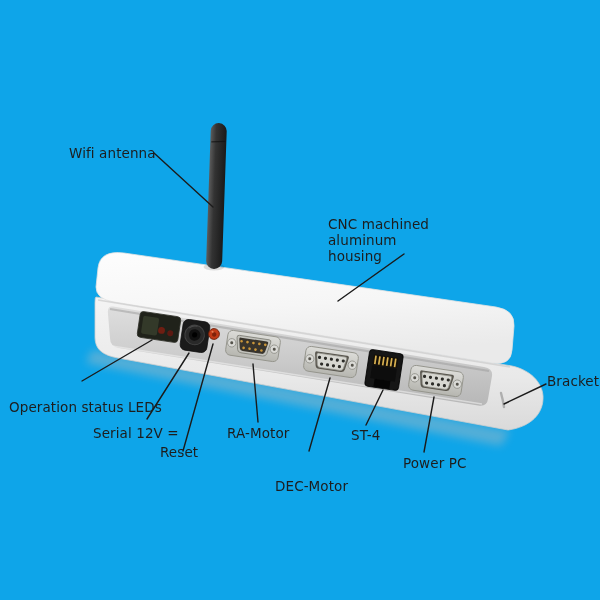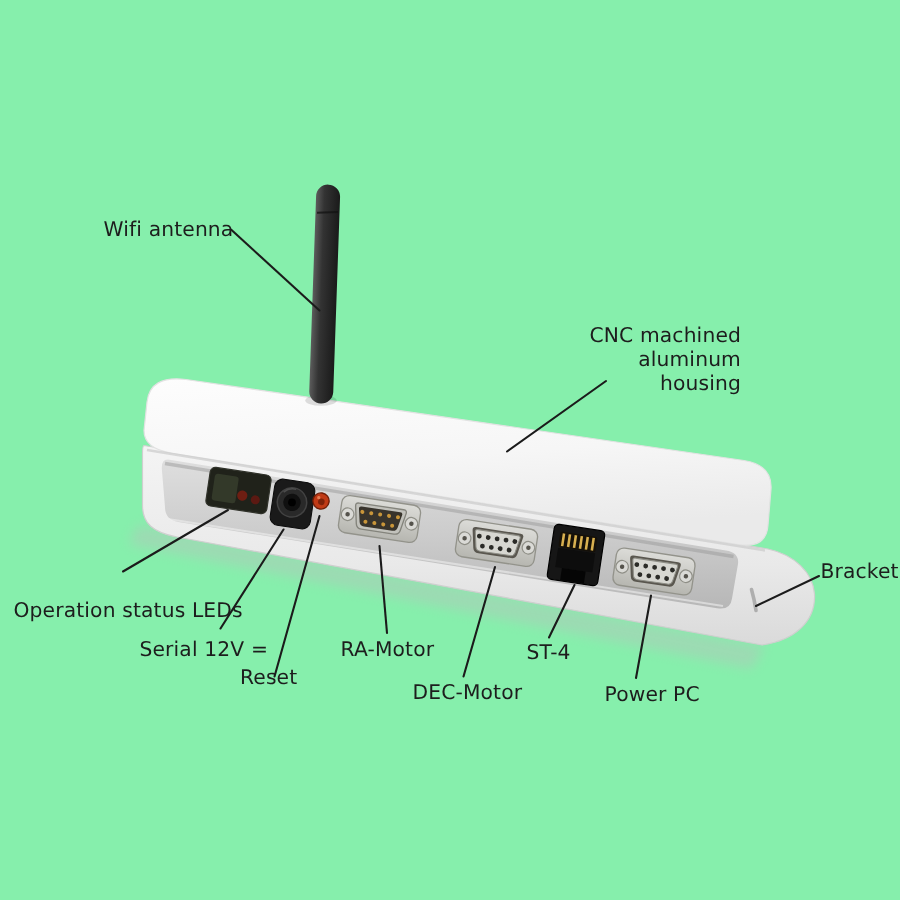--- a/index.html
+++ b/index.html
@@ -1,34 +1,34 @@
 <!DOCTYPE html>
 <html><head>
 <meta charset="utf-8">
 <style>
   html,body{margin:0;padding:0;background:#ffffff;}
   .canvas{
     position:relative;
     width:600px;height:600px;
-    background:#86efac;
+    background:#0ea5e9;
     overflow:hidden;
     font-family:"DejaVu Sans","Liberation Sans",sans-serif;
   }
   .canvas svg{position:absolute;left:0;top:0;}
   .lbl{
     position:absolute;
     font-size:13.5px;
     line-height:16px;
     color:#1d1d1d;
     white-space:nowrap;
     letter-spacing:0.1px;
   }
   .lbl.multiline{
     white-space:pre-line;
-    text-align:right;
+    text-align:left;
   }
 </style>
 </head>
 <body>
 
 <div class="canvas">
 
   <svg width="600" height="600" viewBox="0 0 600 600">
     <defs>
       <linearGradient id="gTop" x1="0" y1="0" x2="0.25" y2="1">
@@ -205,21 +205,21 @@
 housing</div>
 
   <div class="lbl" style="left:9px;top:379px;margin-top:20px;">Operation status LEDs</div>
 
   <div class="lbl" style="left:93px;top:425px;">Serial 12V =</div>
 
   <div class="lbl" style="left:160px;top:444px;">Reset</div>
 
   <div class="lbl" style="left:227px;top:425px;">RA-Motor</div>
 
-  <div class="lbl" style="left:275px;top:454px;text-align:right;">DEC-Motor</div>
+  <div class="lbl" style="left:275px;top:478px;text-align:right;">DEC-Motor</div>
 
   <div class="lbl" style="left:351px;top:427px;">ST-4</div>
 
   <div class="lbl" style="left:403px;top:455px;">Power PC</div>
 
   <div class="lbl" style="left:547px;top:373px;">Bracket</div>
 
 </div>
 
 </body></html>

